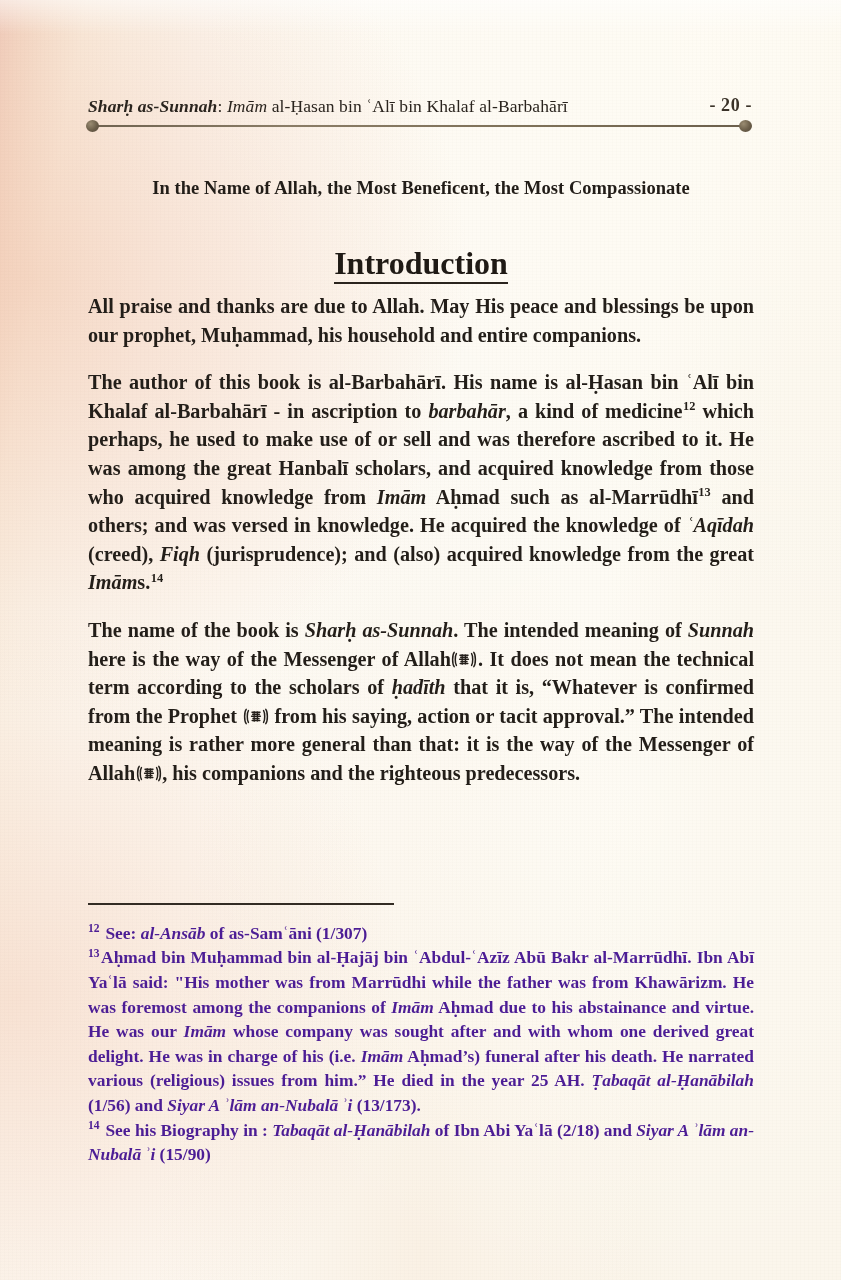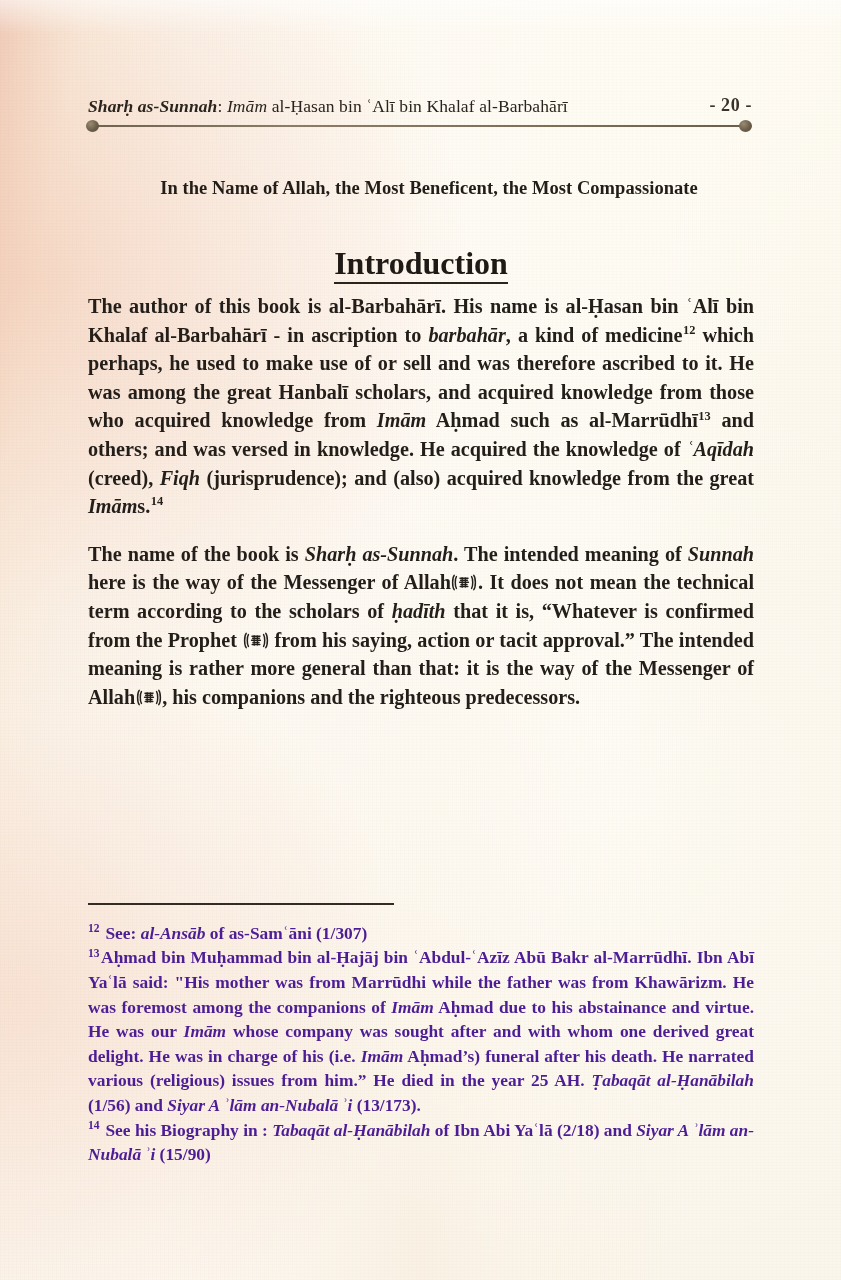--- a/index.html
+++ b/index.html
@@ -118,21 +118,21 @@
     background: radial-gradient(circle at 35% 32%, #9d8f74, #5e miles 0%, #584c3a 100%);
     background: radial-gradient(circle at 35% 32%, #9a8c72 0%, #6b5e49 55%, #53483a 100%);
   }
   .header-dot.left { left: -2px; }
   .header-dot.right { right: 2px; }
 
   
   .basmala {
     position: absolute;
     top: 178px;
-    left: 8px;
+    left: 0;
     width: 666px;
     text-align: center;
     font-size: 18.5px;
     font-weight: bold;
     letter-spacing: 0.05px;
     color: #221d18;
   }
   .section-title {
     position: absolute;
     top: 245px;
@@ -240,20 +240,21 @@
       <div class="header-dot left"></div>
       <div class="header-dot right"></div>
     </div>
 
     <div class="basmala">In the Name of Allah, the Most Beneficent, the Most Compassionate</div>
 
     <div class="section-title"><span>Introduction</span></div>
 
     <div class="body">
 
+      <p class="para"><span>All praise and thanks are due to Allah. May His peace and blessings be upon our prophet, Muḥammad, his household and entire companions.</span></p>
 
       <p class="para"><span>The author of this book is al-Barbahārī. His name is al-Ḥasan bin ʿAlī bin Khalaf al-Barbahārī - in ascription to </span><span class="it">barbahār</span><span>, a kind of medicine</span><sup class="fn">12</sup><span> which perhaps, he used to make use of or sell and was therefore ascribed to it. He was among the great Hanbalī scholars, and acquired knowledge from those who acquired knowledge from </span><span class="it">Imām</span><span> Aḥmad such as al-Marrūdhī</span><sup class="fn">13</sup><span> and others; and was versed in knowledge. He acquired the knowledge of </span><span class="it">ʿAqīdah</span><span> (creed), </span><span class="it">Fiqh</span><span> (jurisprudence); and (also) acquired knowledge from the great </span><span class="it">Imām</span><span>s.</span><sup class="fn">14</sup></p>
 
       <p class="para"><span>The name of the book is </span><span class="it">Sharḥ as-Sunnah</span><span>. The intended meaning of </span><span class="it">Sunnah</span><span> here is the way of the Messenger of Allah</span><span class="salawat"><svg width="26" height="17" viewBox="0 0 26 17">
               <path d="M3.2 1.4C1.1 4.2 1.1 12.8 3.2 15.6M5.4 2.6C3.9 4.8 3.9 12.2 5.4 14.4" stroke="#241f1a" stroke-width="1.5" fill="none" stroke-linecap="round"></path>
               <path d="M22.8 1.4C24.9 4.2 24.9 12.8 22.8 15.6M20.6 2.6C22.1 4.8 22.1 12.2 20.6 14.4" stroke="#241f1a" stroke-width="1.5" fill="none" stroke-linecap="round"></path>
               <path d="M9 4.2h8M9.6 6.2h6.8M8.6 8.3h8.8M10 10.4h6M9.2 12.4h7.6" stroke="#241f1a" stroke-width="1.45" stroke-linecap="round"></path>
               <path d="M11.2 3.2v10.6M14.4 3.4v10.2" stroke="#241f1a" stroke-width="1.2"></path>
             </svg></span><span>. It does not mean the technical term according to the scholars of </span><span class="it">ḥadīth</span><span> that it is, “Whatever is confirmed from the Prophet </span><span class="salawat"><svg width="26" height="17" viewBox="0 0 26 17">
               <path d="M3.2 1.4C1.1 4.2 1.1 12.8 3.2 15.6M5.4 2.6C3.9 4.8 3.9 12.2 5.4 14.4" stroke="#241f1a" stroke-width="1.5" fill="none" stroke-linecap="round"></path>

